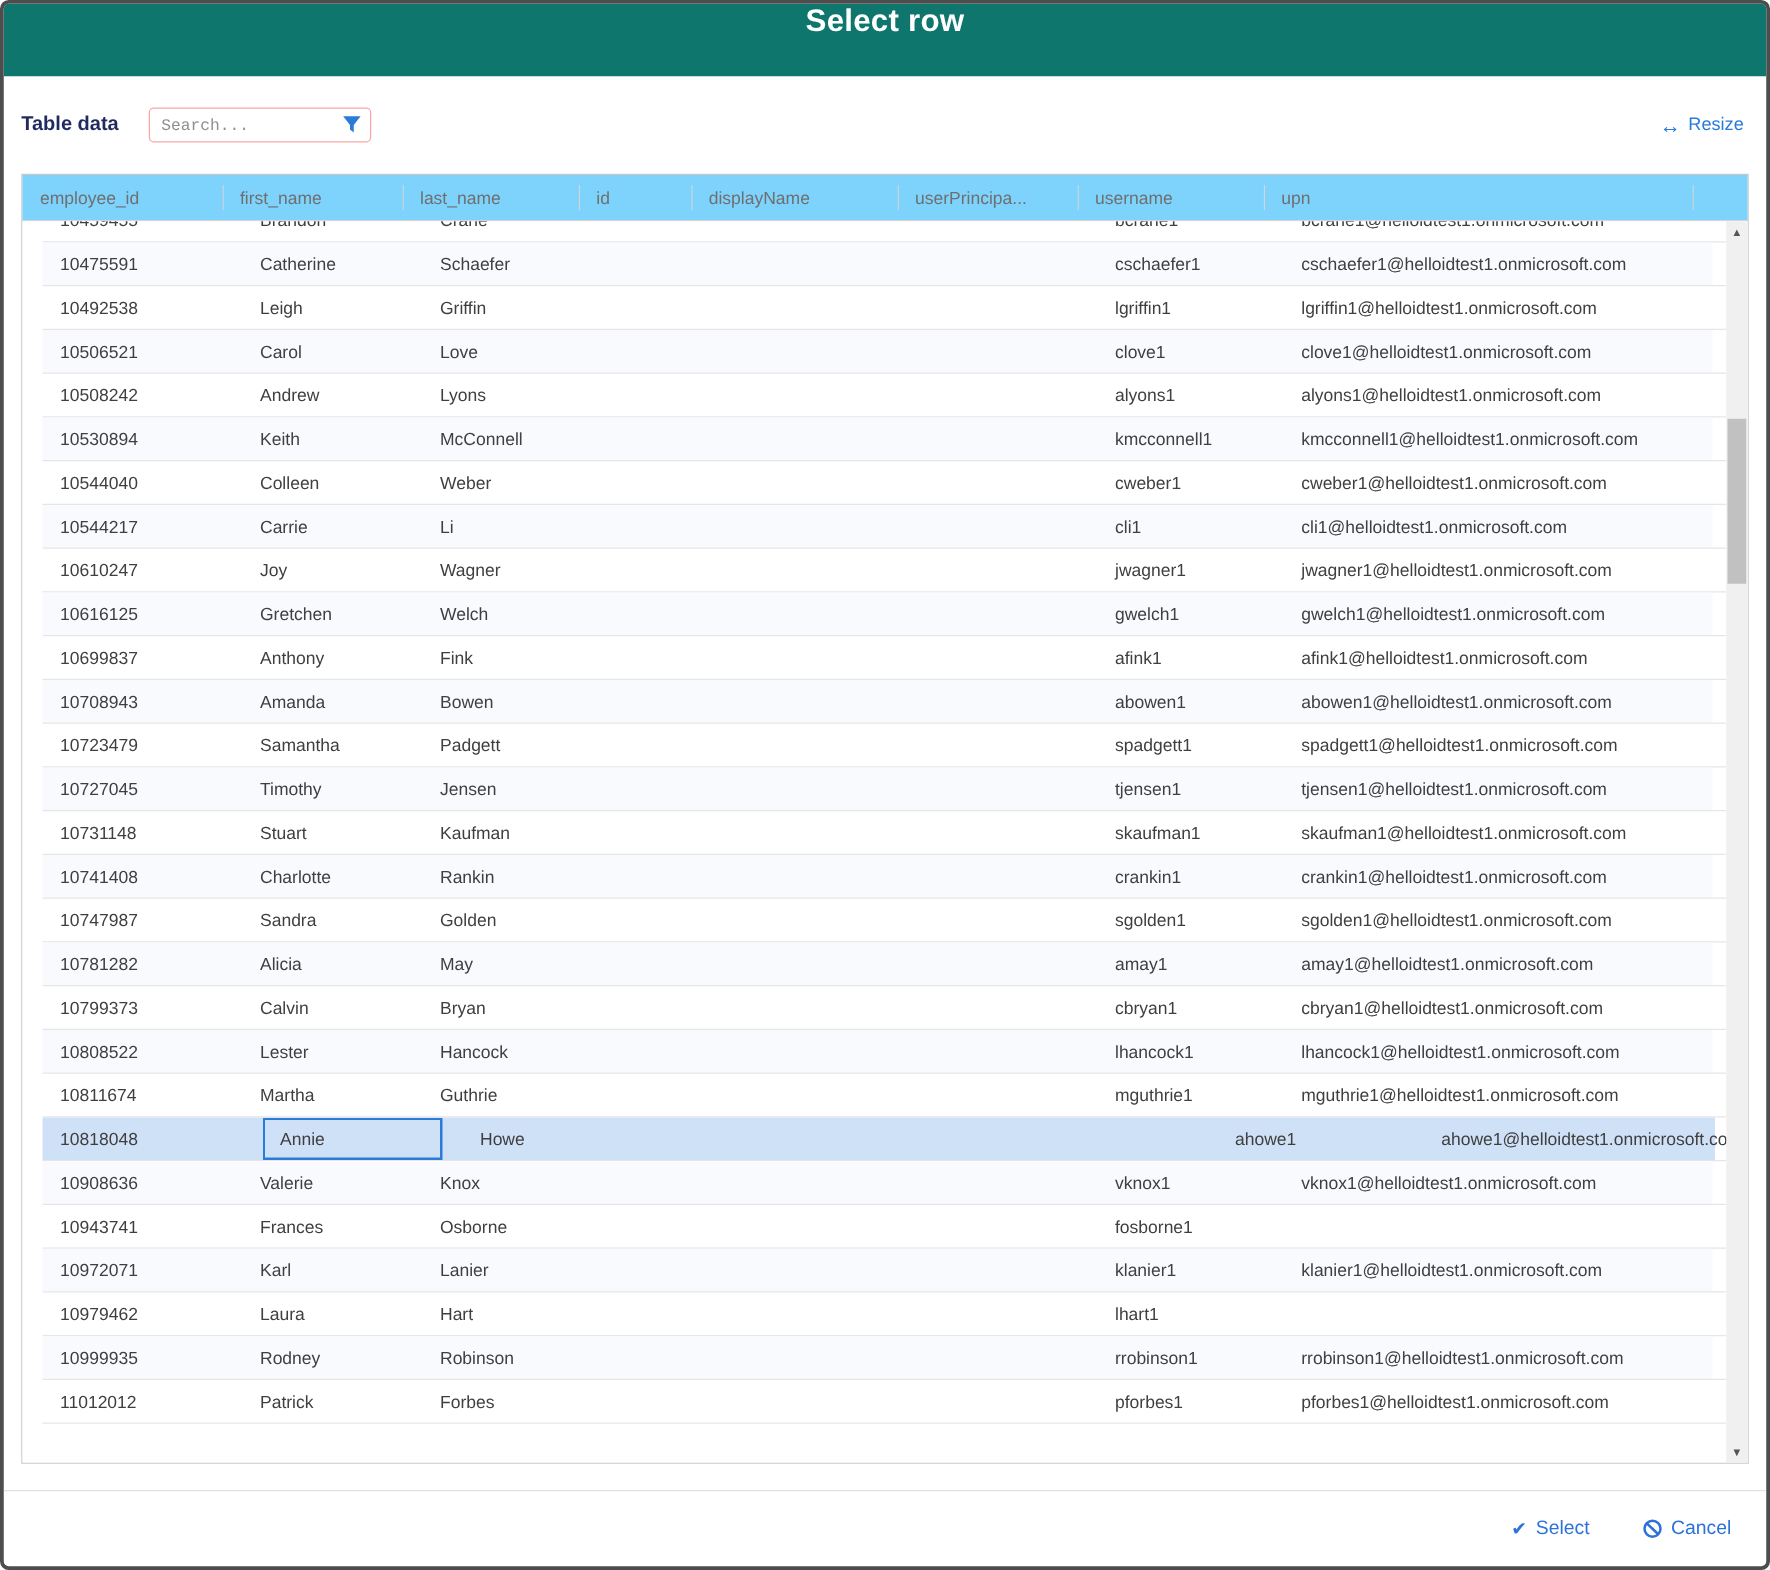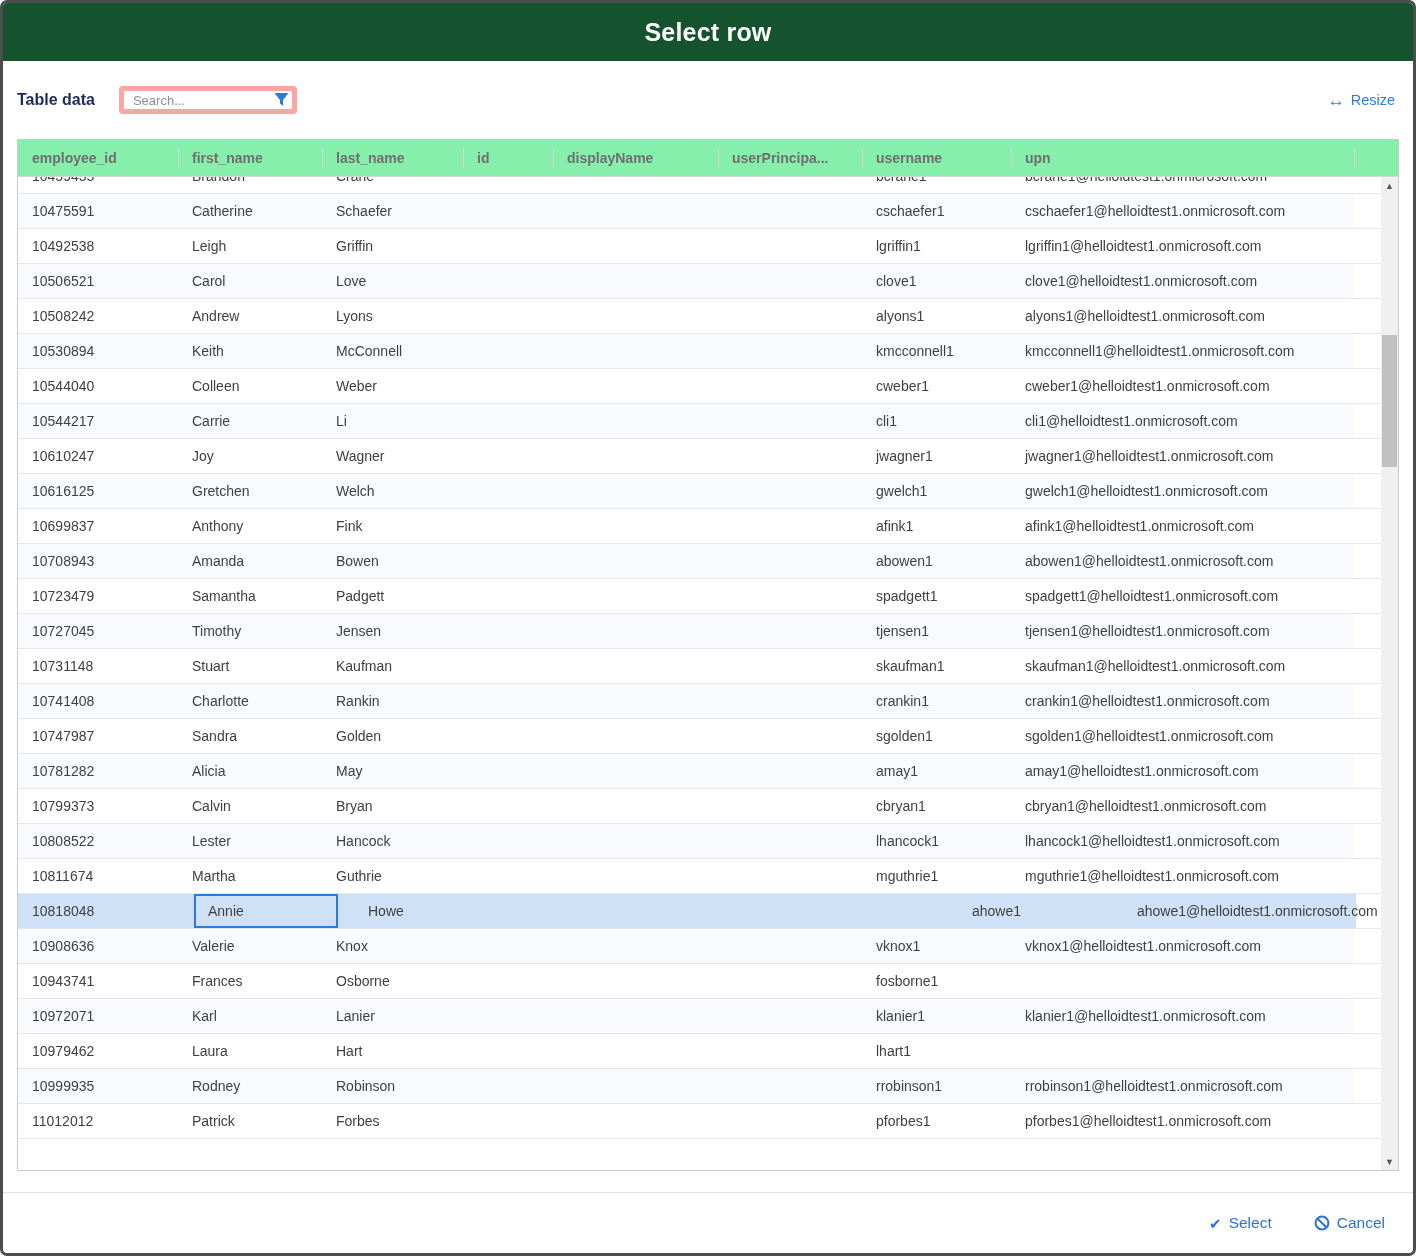--- a/index.html
+++ b/index.html
@@ -9,41 +9,41 @@
     background:#ffffff;
     border:3px solid #4d4d4d;
     border-radius:7px;
     overflow:hidden;
     font-family:"Liberation Sans","DejaVu Sans",sans-serif;
     display:flex;flex-direction:column;
   }
   
   .titlebar{
     height:58px;flex:0 0 58px;
-    background:#14532d;
-    display:flex;align-items:center;justify-content:center;
+    background:#0f766e;
+    display:flex;justify-content:center;
   }
   .titlebar h1{
     margin:0;color:#ffffff;font-size:25px;font-weight:bold;letter-spacing:.2px;
   }
   
   .toolbar{
     height:78px;flex:0 0 78px;
     display:flex;align-items:center;
     padding:0 18px 0 14px;box-sizing:border-box;
   }
   .table-label{font-size:16px;font-weight:bold;color:#1f2a5e;}
   .searchbox{
     margin-left:24px;position:relative;width:178px;height:28px;
   }
   .searchbox input{
     width:100%;height:100%;box-sizing:border-box;
-    border:5px solid #fca5a5;border-radius:4px;
+    border:1px solid #fca5a5;border-radius:4px;
     padding:0 30px 0 9px;font-size:13px;color:#15803d;
-    font-family:Liberation Sans, sans-serif;
+    font-family:Liberation Mono, monospace;
     outline:none;
   }
   .searchbox input::placeholder{color:#8f8f8f;}
   .filter-icon{
     position:absolute;right:8px;top:6px;width:15px;height:15px;cursor:pointer;
   }
   .resize-link{
     margin-left:auto;display:flex;align-items:center;gap:6px;
     color:#2b7cd9;font-size:14.5px;cursor:pointer;
   }
@@ -52,41 +52,40 @@
   .table-wrap{
     margin:0 14px;flex:0 0 auto;
     border:1px solid #c9c9c9;
     box-sizing:border-box;
   }
   .grid-cols{
     display:grid;
     grid-template-columns:160px 144px 141px 90px 165px 144px 149px 343px 1fr;
   }
   .thead{
-    height:37px;background:#86efac;
+    height:37px;background:#7dd3fc;
     border-bottom:1px solid #d6d6d6;
     box-sizing:border-box;
-    font-weight:bold;
   }
   .hcell{
     position:relative;
     display:flex;align-items:center;
     padding-left:14px;box-sizing:border-box;
     font-size:14px;color:#6f6f6f;
     white-space:nowrap;overflow:hidden;
     cursor:pointer;
   }
   .hcell:not(:first-child)::before{
     content:"";position:absolute;left:0;top:8px;bottom:8px;width:1px;background:#d5d5d5;
   }
   .tbody{
     position:relative;height:993px;overflow:hidden;background:#ffffff;
   }
   .rows{
-    position:absolute;top:-18px;left:0;right:17px;
+    position:absolute;top:-18px;left:16px;right:17px;
   }
   .row{
     height:35px;box-sizing:border-box;
     border-bottom:1px solid #e6e6e6;
     cursor:pointer;
   }
   .row.striped{
     background:linear-gradient(#f8fafd,#f8fafd) 0 0 / 1336px 100% no-repeat;
   }
   .row.selected{

